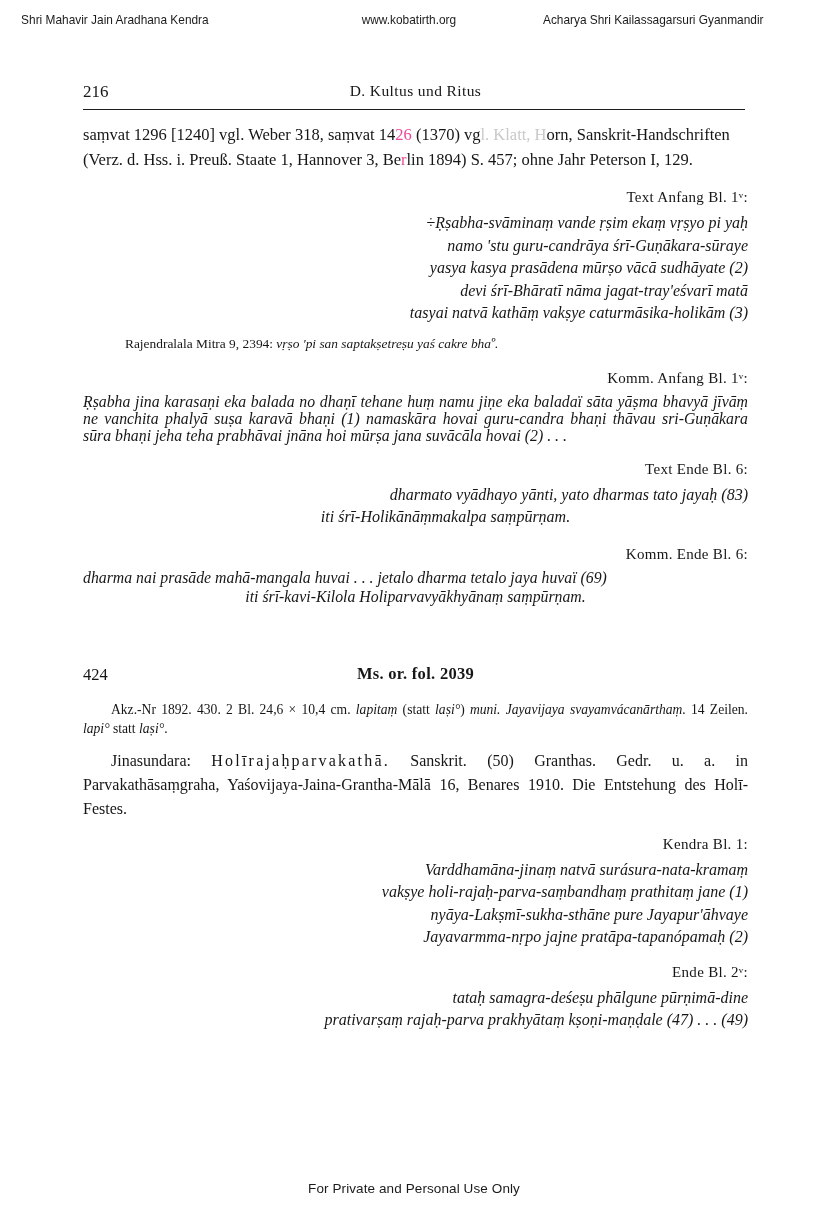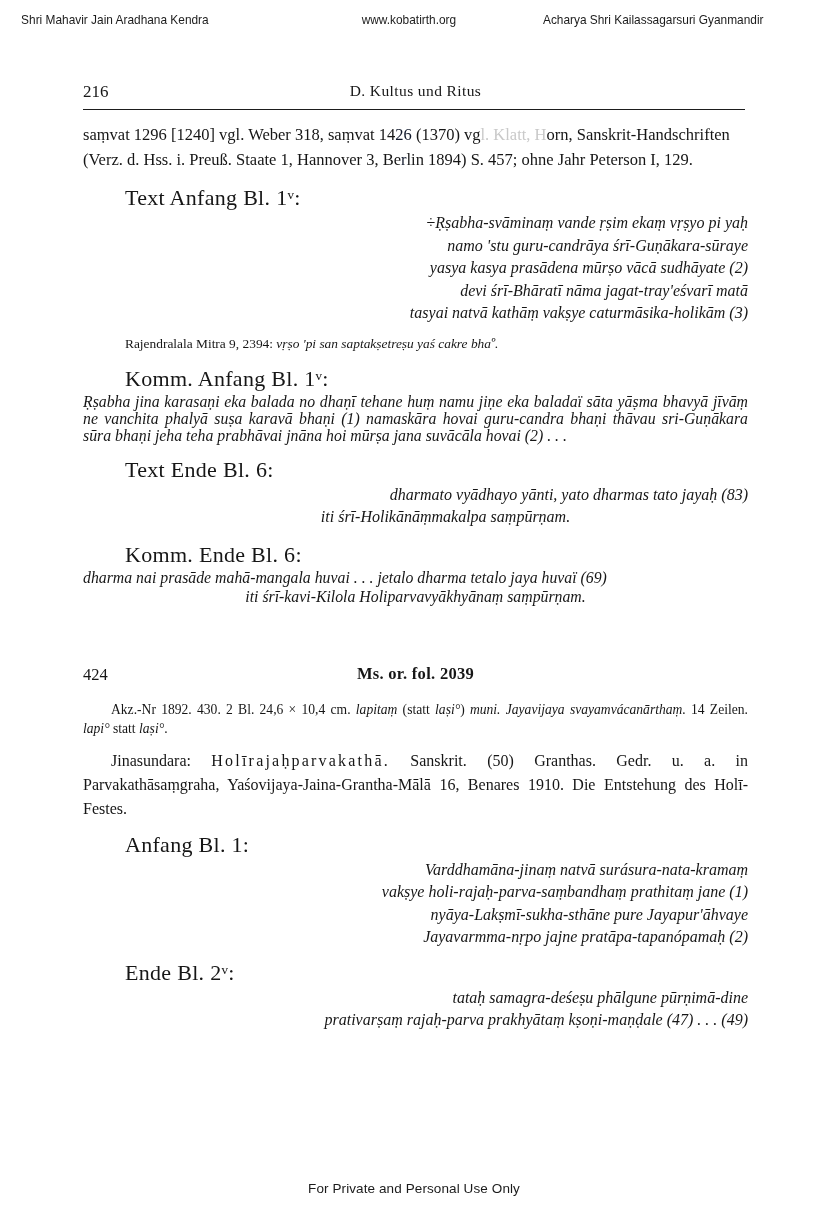--- a/index.html
+++ b/index.html
@@ -90,29 +90,30 @@
   .prose {
     font-size: 16.5px;
     line-height: 24.5px;
     text-align: left;
     margin: 0 0 4px 0;
   }
   .prose .faded {
     color: #c9c9c9;
   }
   .prose .halffade {
-    color: #0f172a;
+    color: #ec4899;
   }
 
   
   .caption {
-    font-size: 22px;
+    font-size: 15px;
     line-height: 23px;
     margin: 14px 0 3px 42px;
     letter-spacing: 0.3px;
+    text-align: right;
   }
   .caption.tight { margin-top: 12px; }
 
   
   .verse {
     font-style: italic;
     font-size: 16px;
     line-height: 22.5px;
     margin-left: 42px;
     white-space: nowrap;
@@ -243,21 +244,21 @@
 
     <div class="entryhead">
       <span class="enum">424</span>
       <span class="esig">Ms. or. fol. 2039</span>
     </div>
 
     <p class="acq"><span>Akz.-Nr 1892. 430.  2 Bl.  24,6 × 10,4 cm.  </span><i>lapitaṃ</i><span> (statt </span><i>laṣi°</i><span>) </span><i>muni. Jayavijaya svayamvácanārthaṃ.</i><span>  14 Zeilen.  </span><i>lapi°</i><span> statt </span><i>laṣi°</i><span>.</span></p>
 
     <p class="descpara"><span>Jinasundara:</span>&nbsp;<span class="spaced">Holīrajaḥparvakathā.</span><span> Sanskrit. (50) Granthas. Gedr. u. a. in Parvakathāsaṃgraha, Yaśovijaya-Jaina-Grantha-Mālā 16, Benares 1910. Die Entstehung des Holī-Festes.</span></p>
 
-    <div class="caption tight">Anfang Bl. 1:</div>
+    <div class="caption tight">Kendra Bl. 1:</div>
     <div class="verse">Varddhamāna-jinaṃ natvā surásura-nata-kramaṃ</div>
     <div class="verse">vakṣye holi-rajaḥ-parva-saṃbandhaṃ prathitaṃ jane (1)</div>
     <div class="verse">nyāya-Lakṣmī-sukha-sthāne pure Jayapur'āhvaye</div>
     <div class="verse">Jayavarmma-nṛpo jajne pratāpa-tapanópamaḥ (2)</div>
 
     <div class="caption tight">Ende Bl. 2ᵛ:</div>
     <div class="verse">tataḥ samagra-deśeṣu phālgune pūrṇimā-dine</div>
     <div class="verse">prativarṣaṃ rajaḥ-parva prakhyātaṃ kṣoṇi-maṇḍale (47) . . . (49)</div>
 
   </div>

